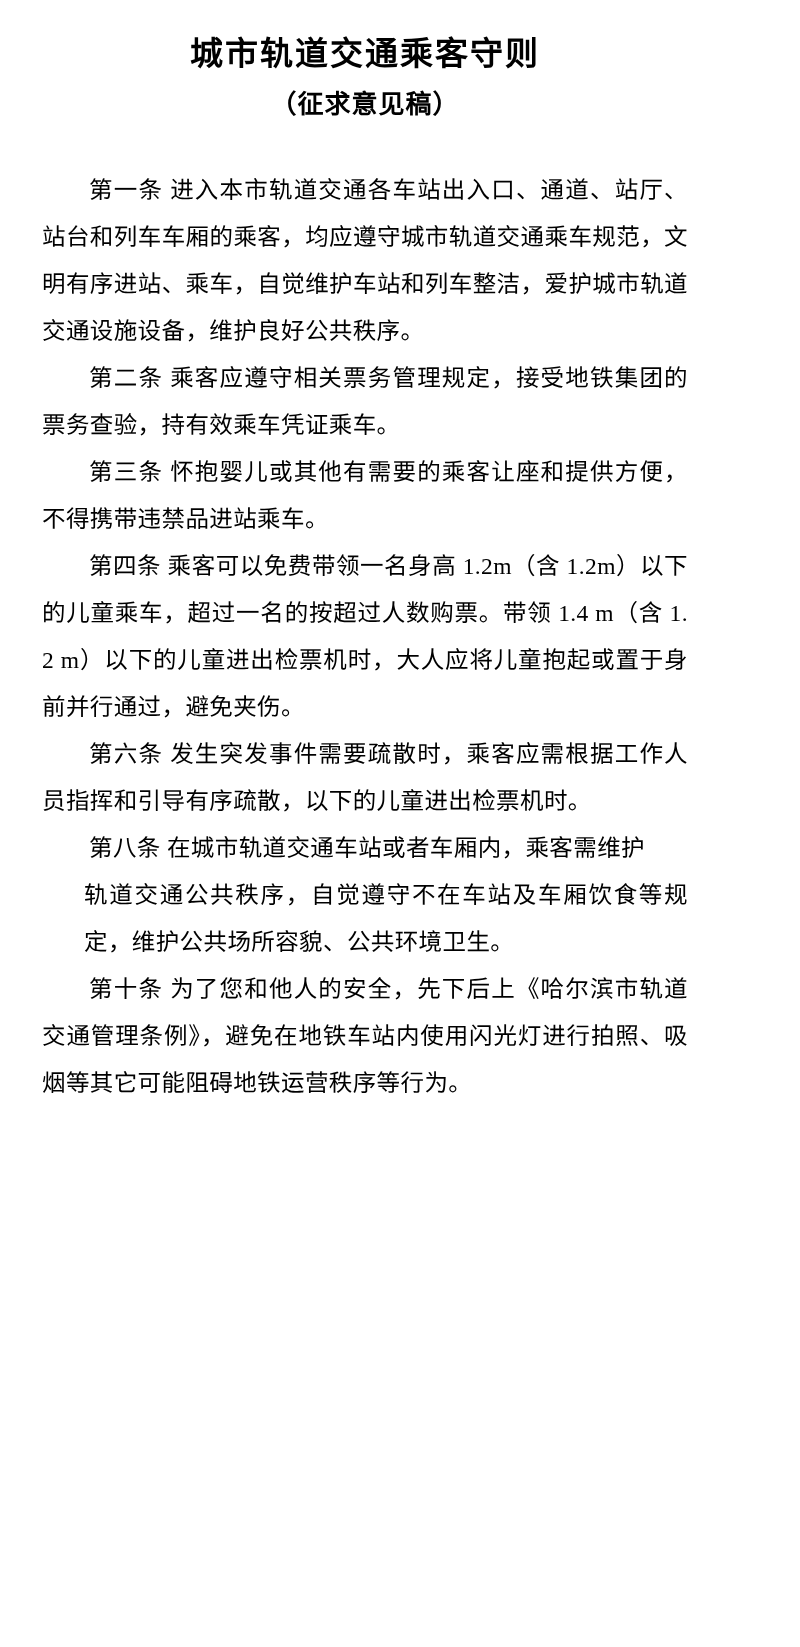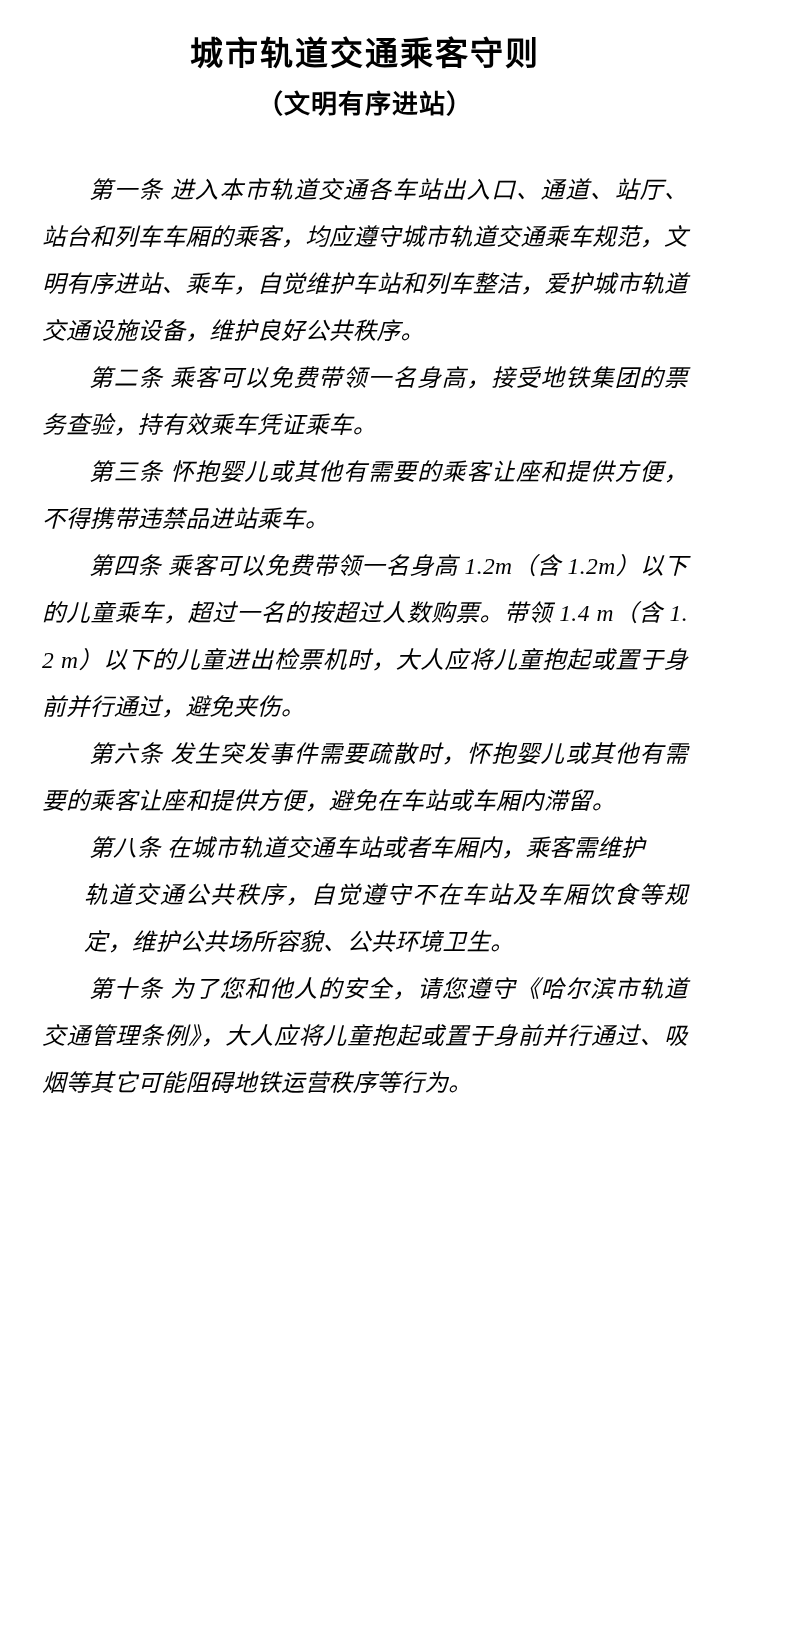--- a/index.html
+++ b/index.html
@@ -47,42 +47,41 @@
   .article {
     font-size: 23.5px;
     line-height: 47px;
     text-align: justify;
     text-justify: inter-ideograph;
     text-align-last: left;
     margin: 0 0 0 0;
     text-indent: 2em;
     letter-spacing: 0.4px;
     word-break: break-all;
-    font-style: italic;
   }
   .article.extra-gap {
     margin-top: 30px;
   }
   
   .article + .article {
     margin-top: 0;
   }
 </style>
 </head>
 <body>
 
 <div class="page">
 
   <h1 class="doc-title">城市轨道交通乘客守则</h1>
-  <h2 class="doc-subtitle">（文明有序进站）</h2>
+  <h2 class="doc-subtitle">（征求意见稿）</h2>
 
   <div class="body-block">
     <p class="article">第一条 进入本市轨道交通各车站出入口、通道、站厅、站台和列车车厢的乘客，均应遵守城市轨道交通乘车规范，文明有序进站、乘车，自觉维护车站和列车整洁，爱护城市轨道交通设施设备，维护良好公共秩序。</p>
-    <p class="article">第二条 乘客可以免费带领一名身高，接受地铁集团的票务查验，持有效乘车凭证乘车。</p>
+    <p class="article">第二条 乘客应遵守相关票务管理规定，接受地铁集团的票务查验，持有效乘车凭证乘车。</p>
     <p class="article">第三条 怀抱婴儿或其他有需要的乘客让座和提供方便，不得携带违禁品进站乘车。</p>
     <p class="article">第四条 乘客可以免费带领一名身高 1.2m（含 1.2m）以下的儿童乘车，超过一名的按超过人数购票。带领 1.4 m（含 1.2 m）以下的儿童进出检票机时，大人应将儿童抱起或置于身前并行通过，避免夹伤。</p>
-    <p class="article">第六条 发生突发事件需要疏散时，怀抱婴儿或其他有需要的乘客让座和提供方便，避免在车站或车厢内滞留。</p>
+    <p class="article">第六条 发生突发事件需要疏散时，乘客应需根据工作人员指挥和引导有序疏散，以下的儿童进出检票机时。</p>
     <p class="article">第八条 在城市轨道交通车站或者车厢内，乘客需维护</p>
     <p class="article extra-gap" style="text-indent:0;margin-left:42px;">轨道交通公共秩序，自觉遵守不在车站及车厢饮食等规定，维护公共场所容貌、公共环境卫生。</p>
-    <p class="article">第十条 为了您和他人的安全，请您遵守《哈尔滨市轨道交通管理条例》，大人应将儿童抱起或置于身前并行通过、吸烟等其它可能阻碍地铁运营秩序等行为。</p>
+    <p class="article">第十条 为了您和他人的安全，先下后上《哈尔滨市轨道交通管理条例》，避免在地铁车站内使用闪光灯进行拍照、吸烟等其它可能阻碍地铁运营秩序等行为。</p>
   </div>
 
 </div>
 
 </body></html>

